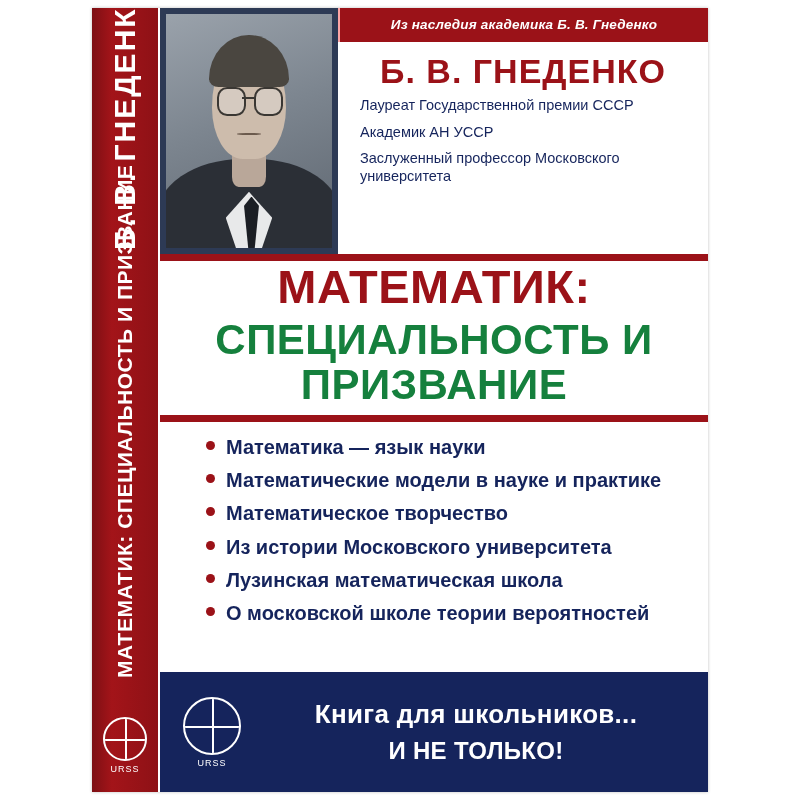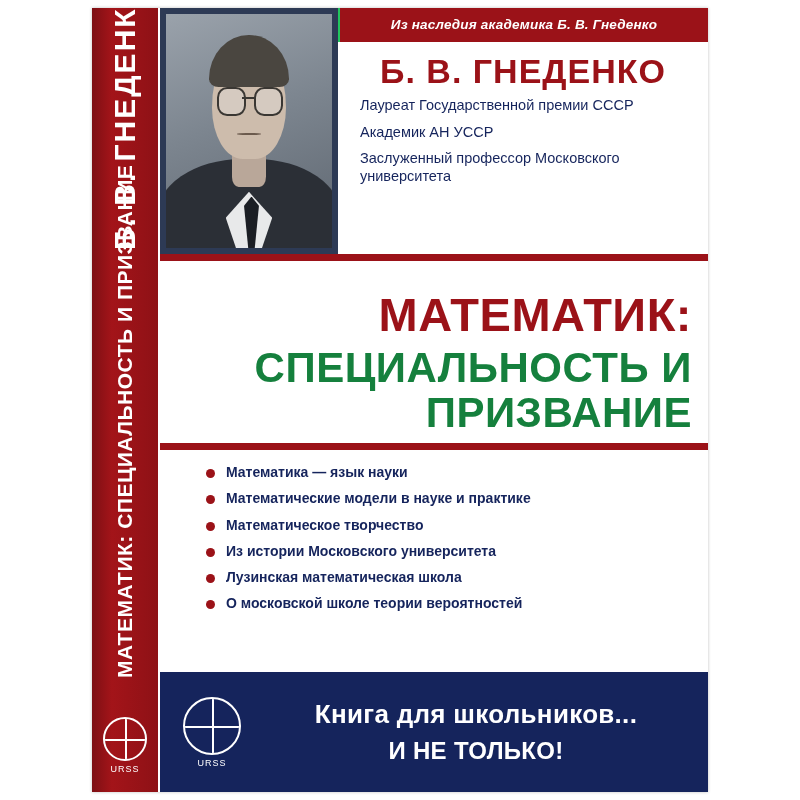--- a/index.html
+++ b/index.html
@@ -237,21 +237,21 @@
   }
   #heritage-bar {
     background: #9b1218;
     color: #ffffff;
     text-align: center;
     font-size: 13.5px;
     font-weight: bold;
     font-style: italic;
     padding: 9px 6px 10px 6px;
     letter-spacing: 0.2px;
-    border-left: 2px solid #22c55e;
+    border-left: 2px solid #fca5a5;
   }
   #author-name {
     color: #9b1218;
     font-size: 34px;
     font-weight: bold;
     text-align: center;
     letter-spacing: 1px;
     padding: 10px 0 6px 0;
   }
   .credits {
@@ -268,22 +268,22 @@
   
   .rule-red {
     height: 7px;
     background: #9b1218;
     margin: 0;
   }
 
   
   #title-block {
     background: #ffffff;
-    padding: 30px 16px 8px 16px;
-    text-align: right;
+    padding: 2px 16px 8px 16px;
+    text-align: center;
   }
   #title-main {
     color: #9b1218;
     font-size: 47px;
     font-weight: bold;
     line-height: 1.0;
     letter-spacing: 0.5px;
   }
   #title-sub {
     color: #15803d;
@@ -294,21 +294,21 @@
     letter-spacing: 0.5px;
   }
 
   
   #bullets {
     padding: 14px 10px 10px 46px;
     flex: 1 1 auto;
   }
   .bullet {
     color: #15245c;
-    font-size: 14px;
+    font-size: 20px;
     font-weight: bold;
     line-height: 1.16;
     margin-bottom: 10px;
     position: relative;
     padding-left: 20px;
   }
   .bullet .dot {
     position: absolute;
     left: 0;
     top: 5px;

